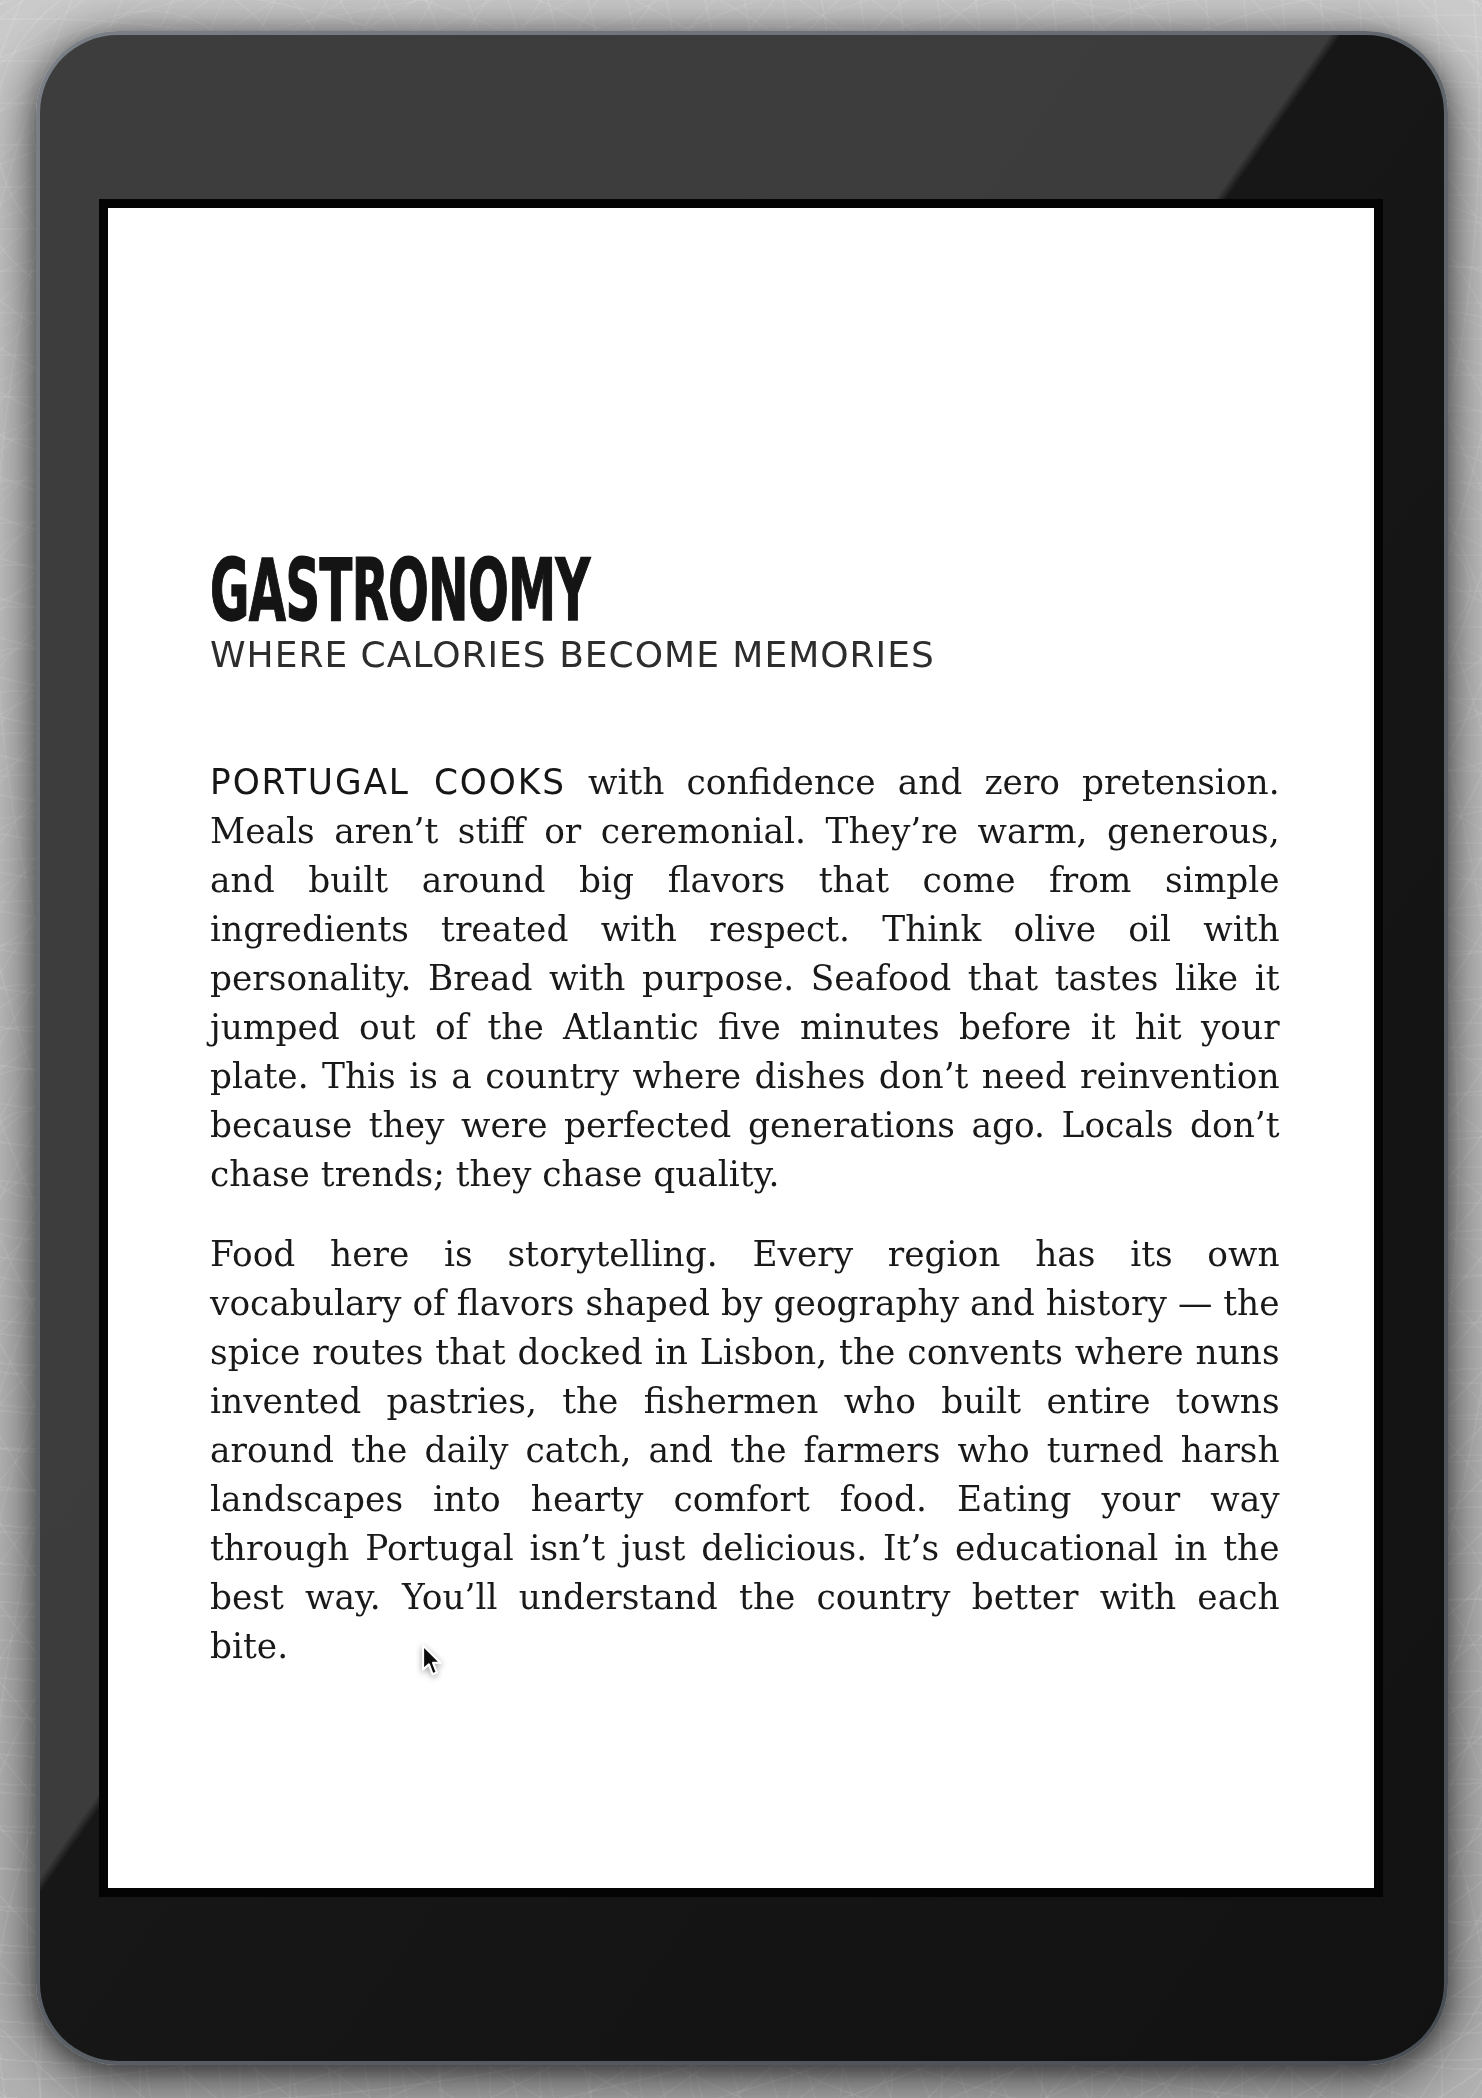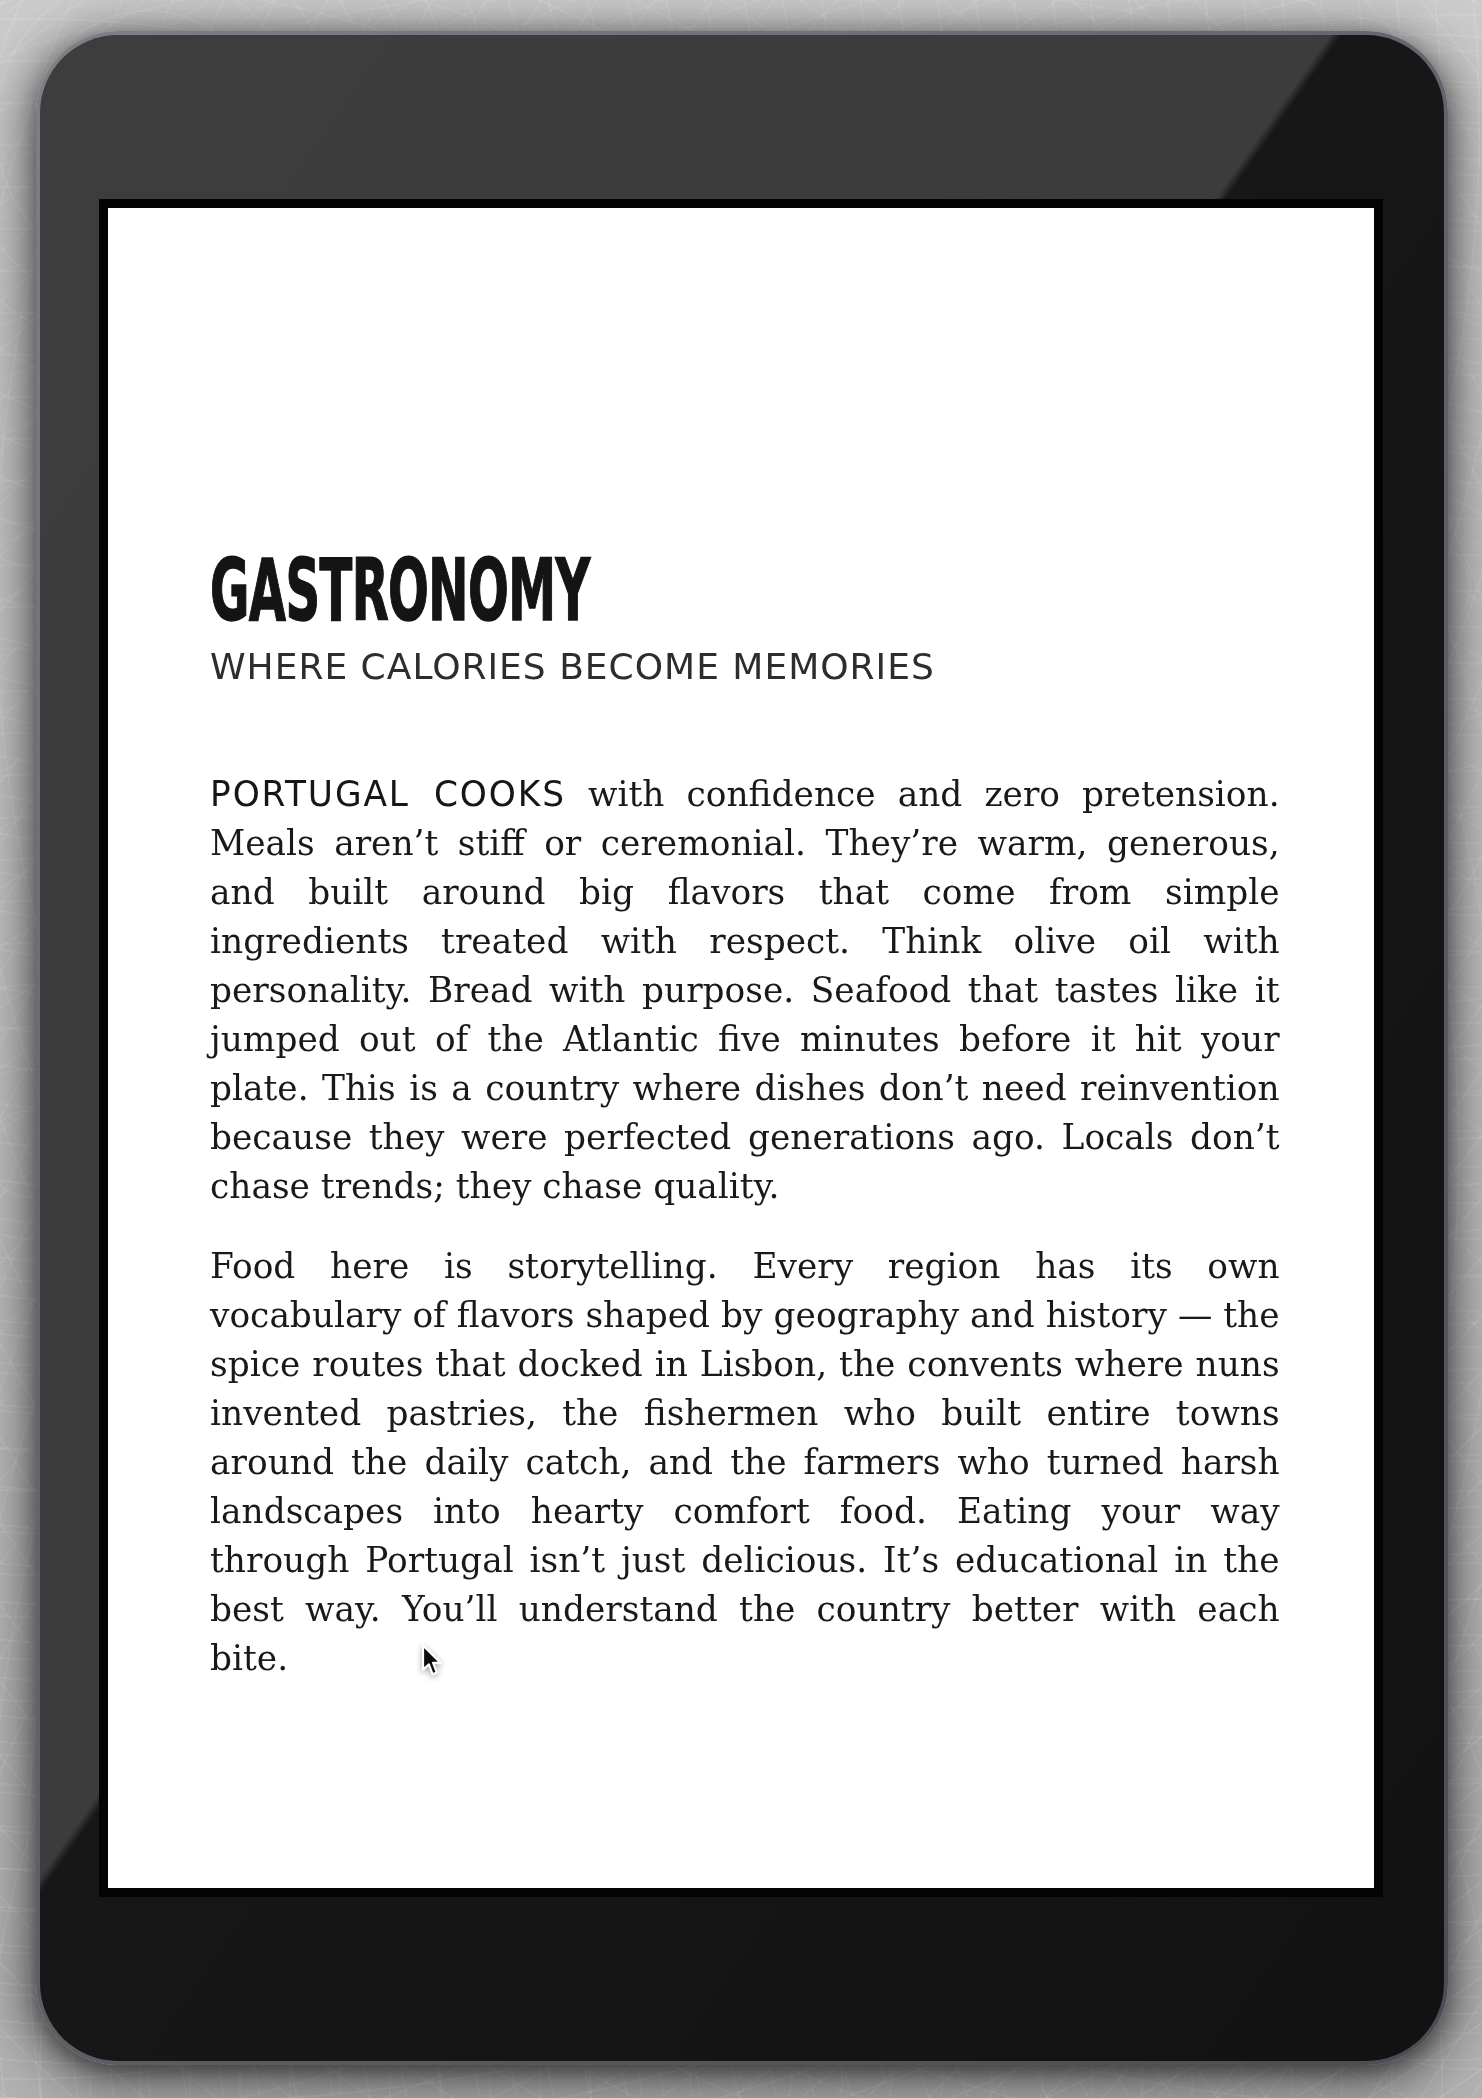--- a/index.html
+++ b/index.html
@@ -57,21 +57,21 @@
     font-weight:700;
     font-size:85px;line-height:85px;
     letter-spacing:-1px;
     color:#141414;
     -webkit-text-stroke:1.5px #141414;
     transform:scaleX(.565);
     transform-origin:0 50%;
     white-space:nowrap;
   }
   .doc-subtitle{
-    margin-top:14px;
+    margin-top:2px;
     font-family:"DejaVu Sans",sans-serif;
     font-size:36px;line-height:40px;
     letter-spacing:1px;
     color:#2d2d2d;
   }
   .para{
     font-family:"DejaVu Serif",serif;
     font-size:36px;line-height:49px;
     text-align:justify;
     color:#191919;

